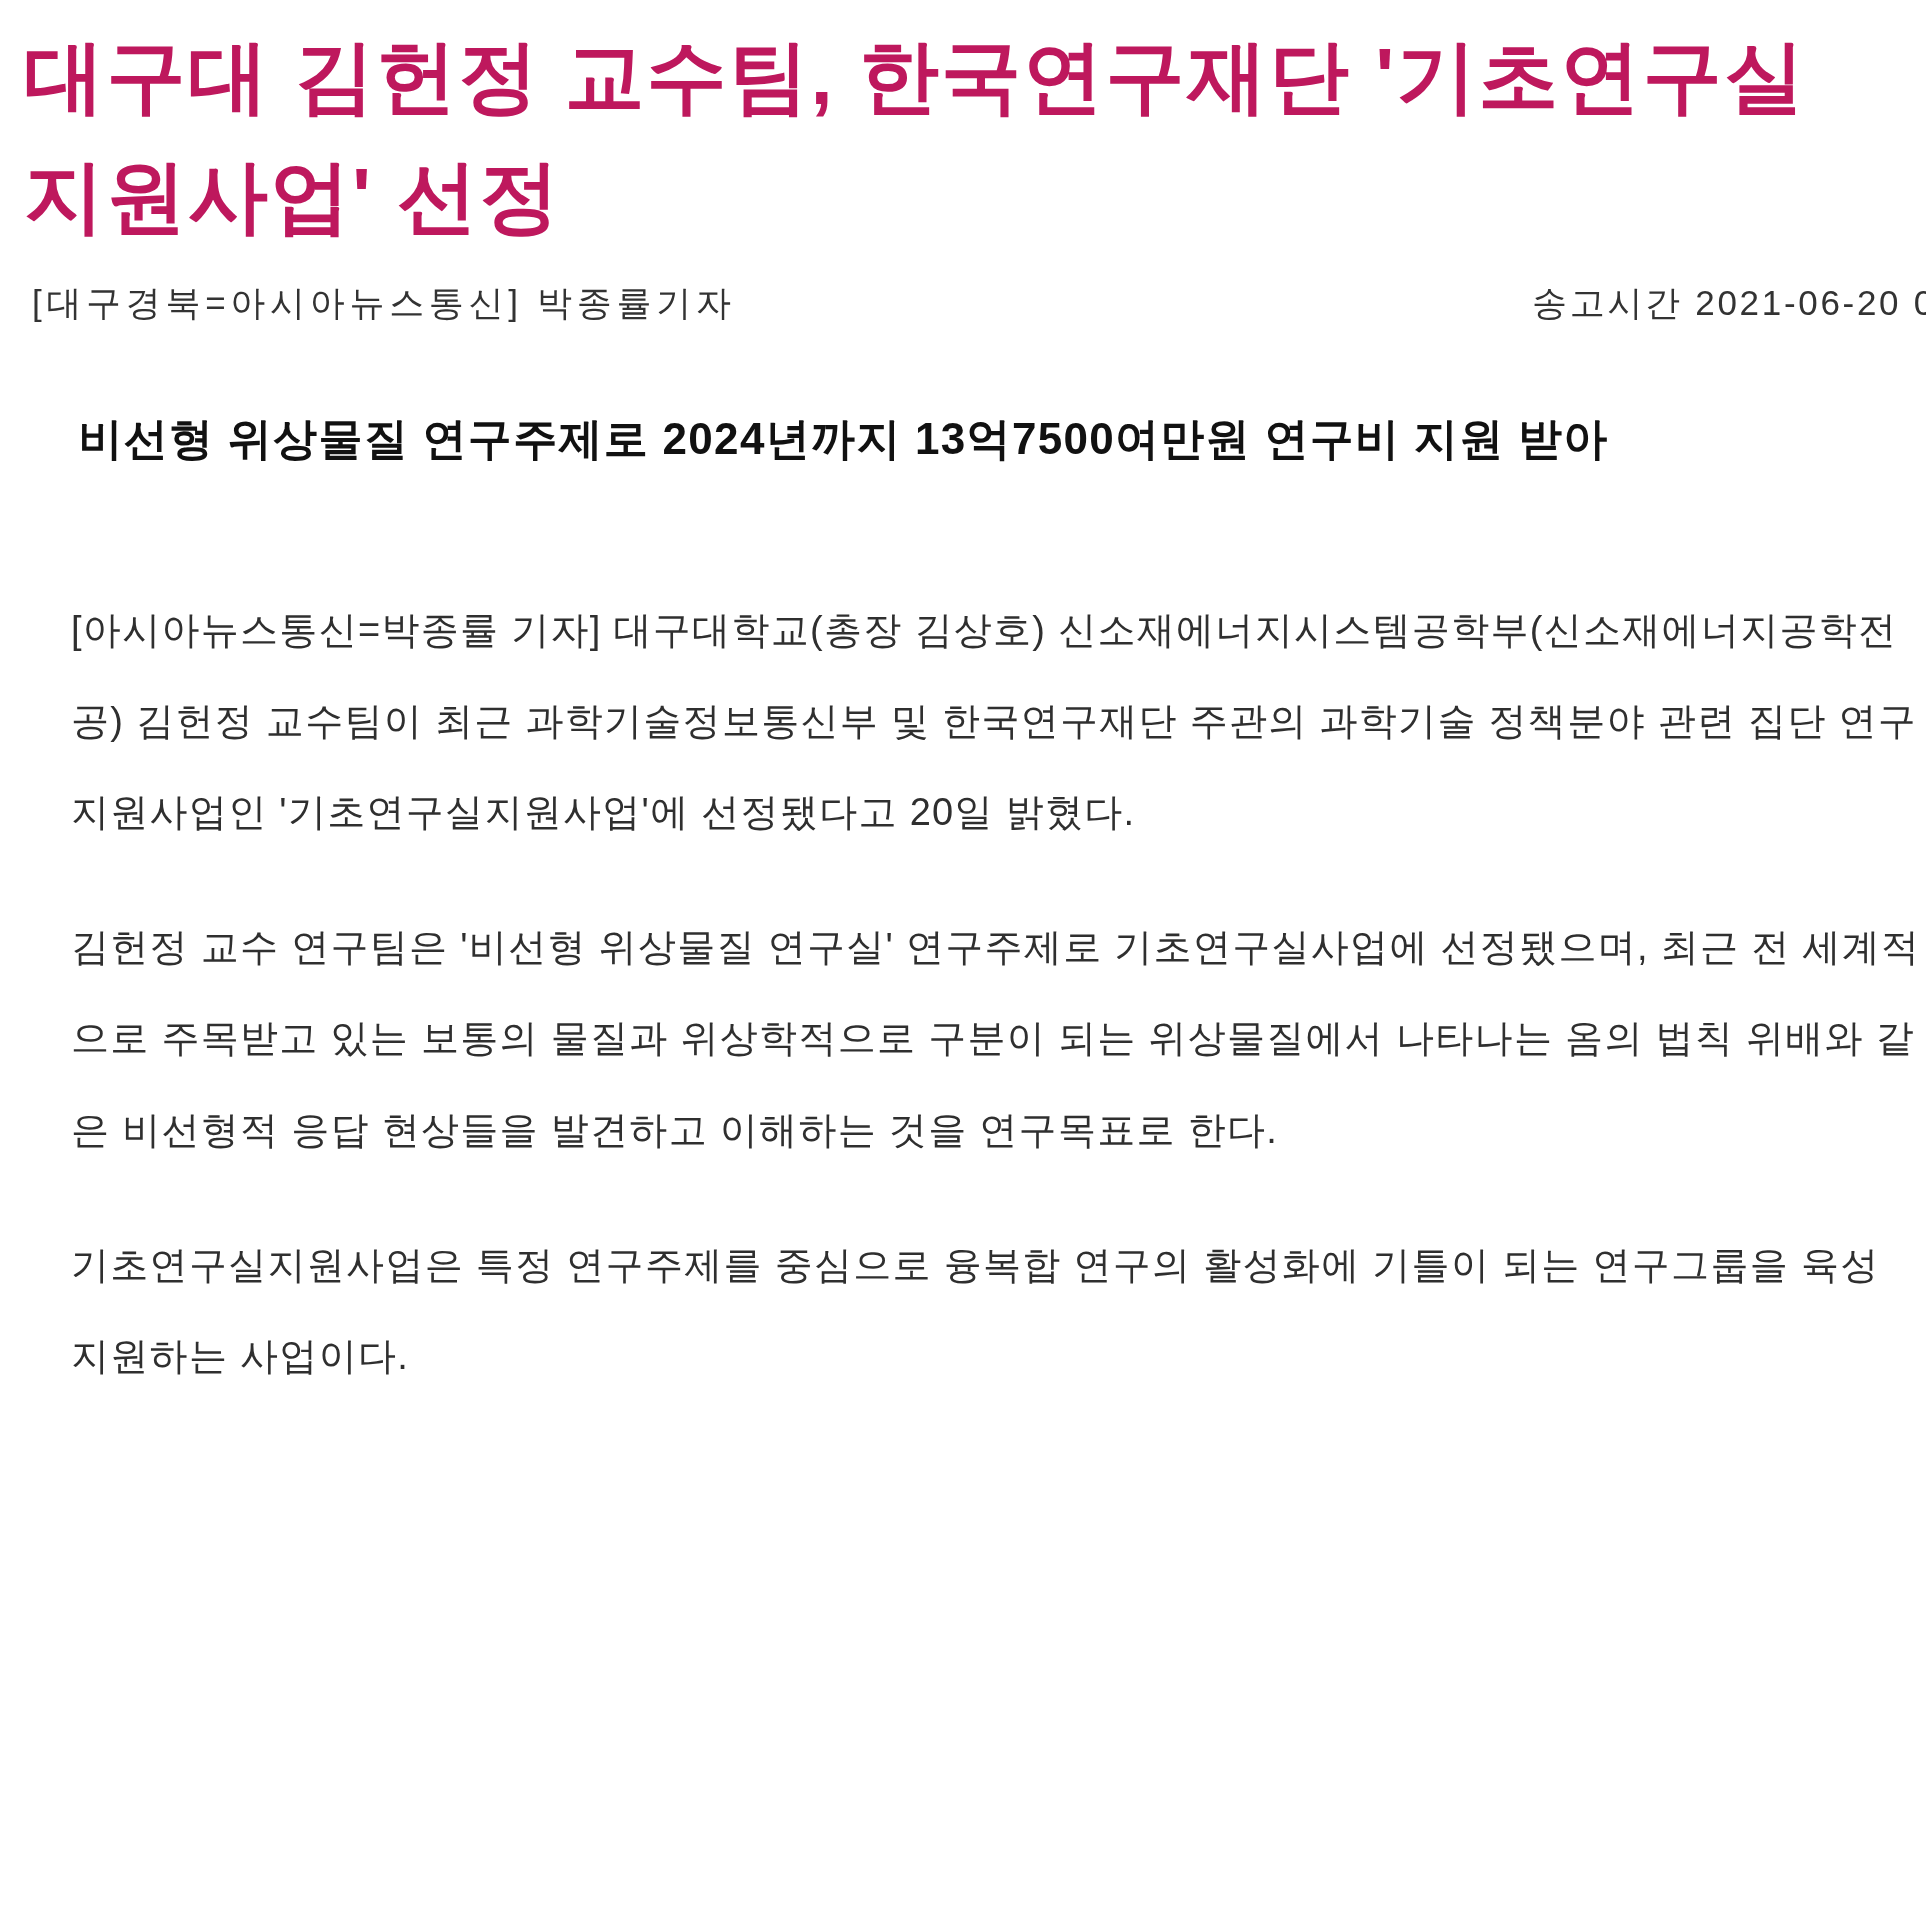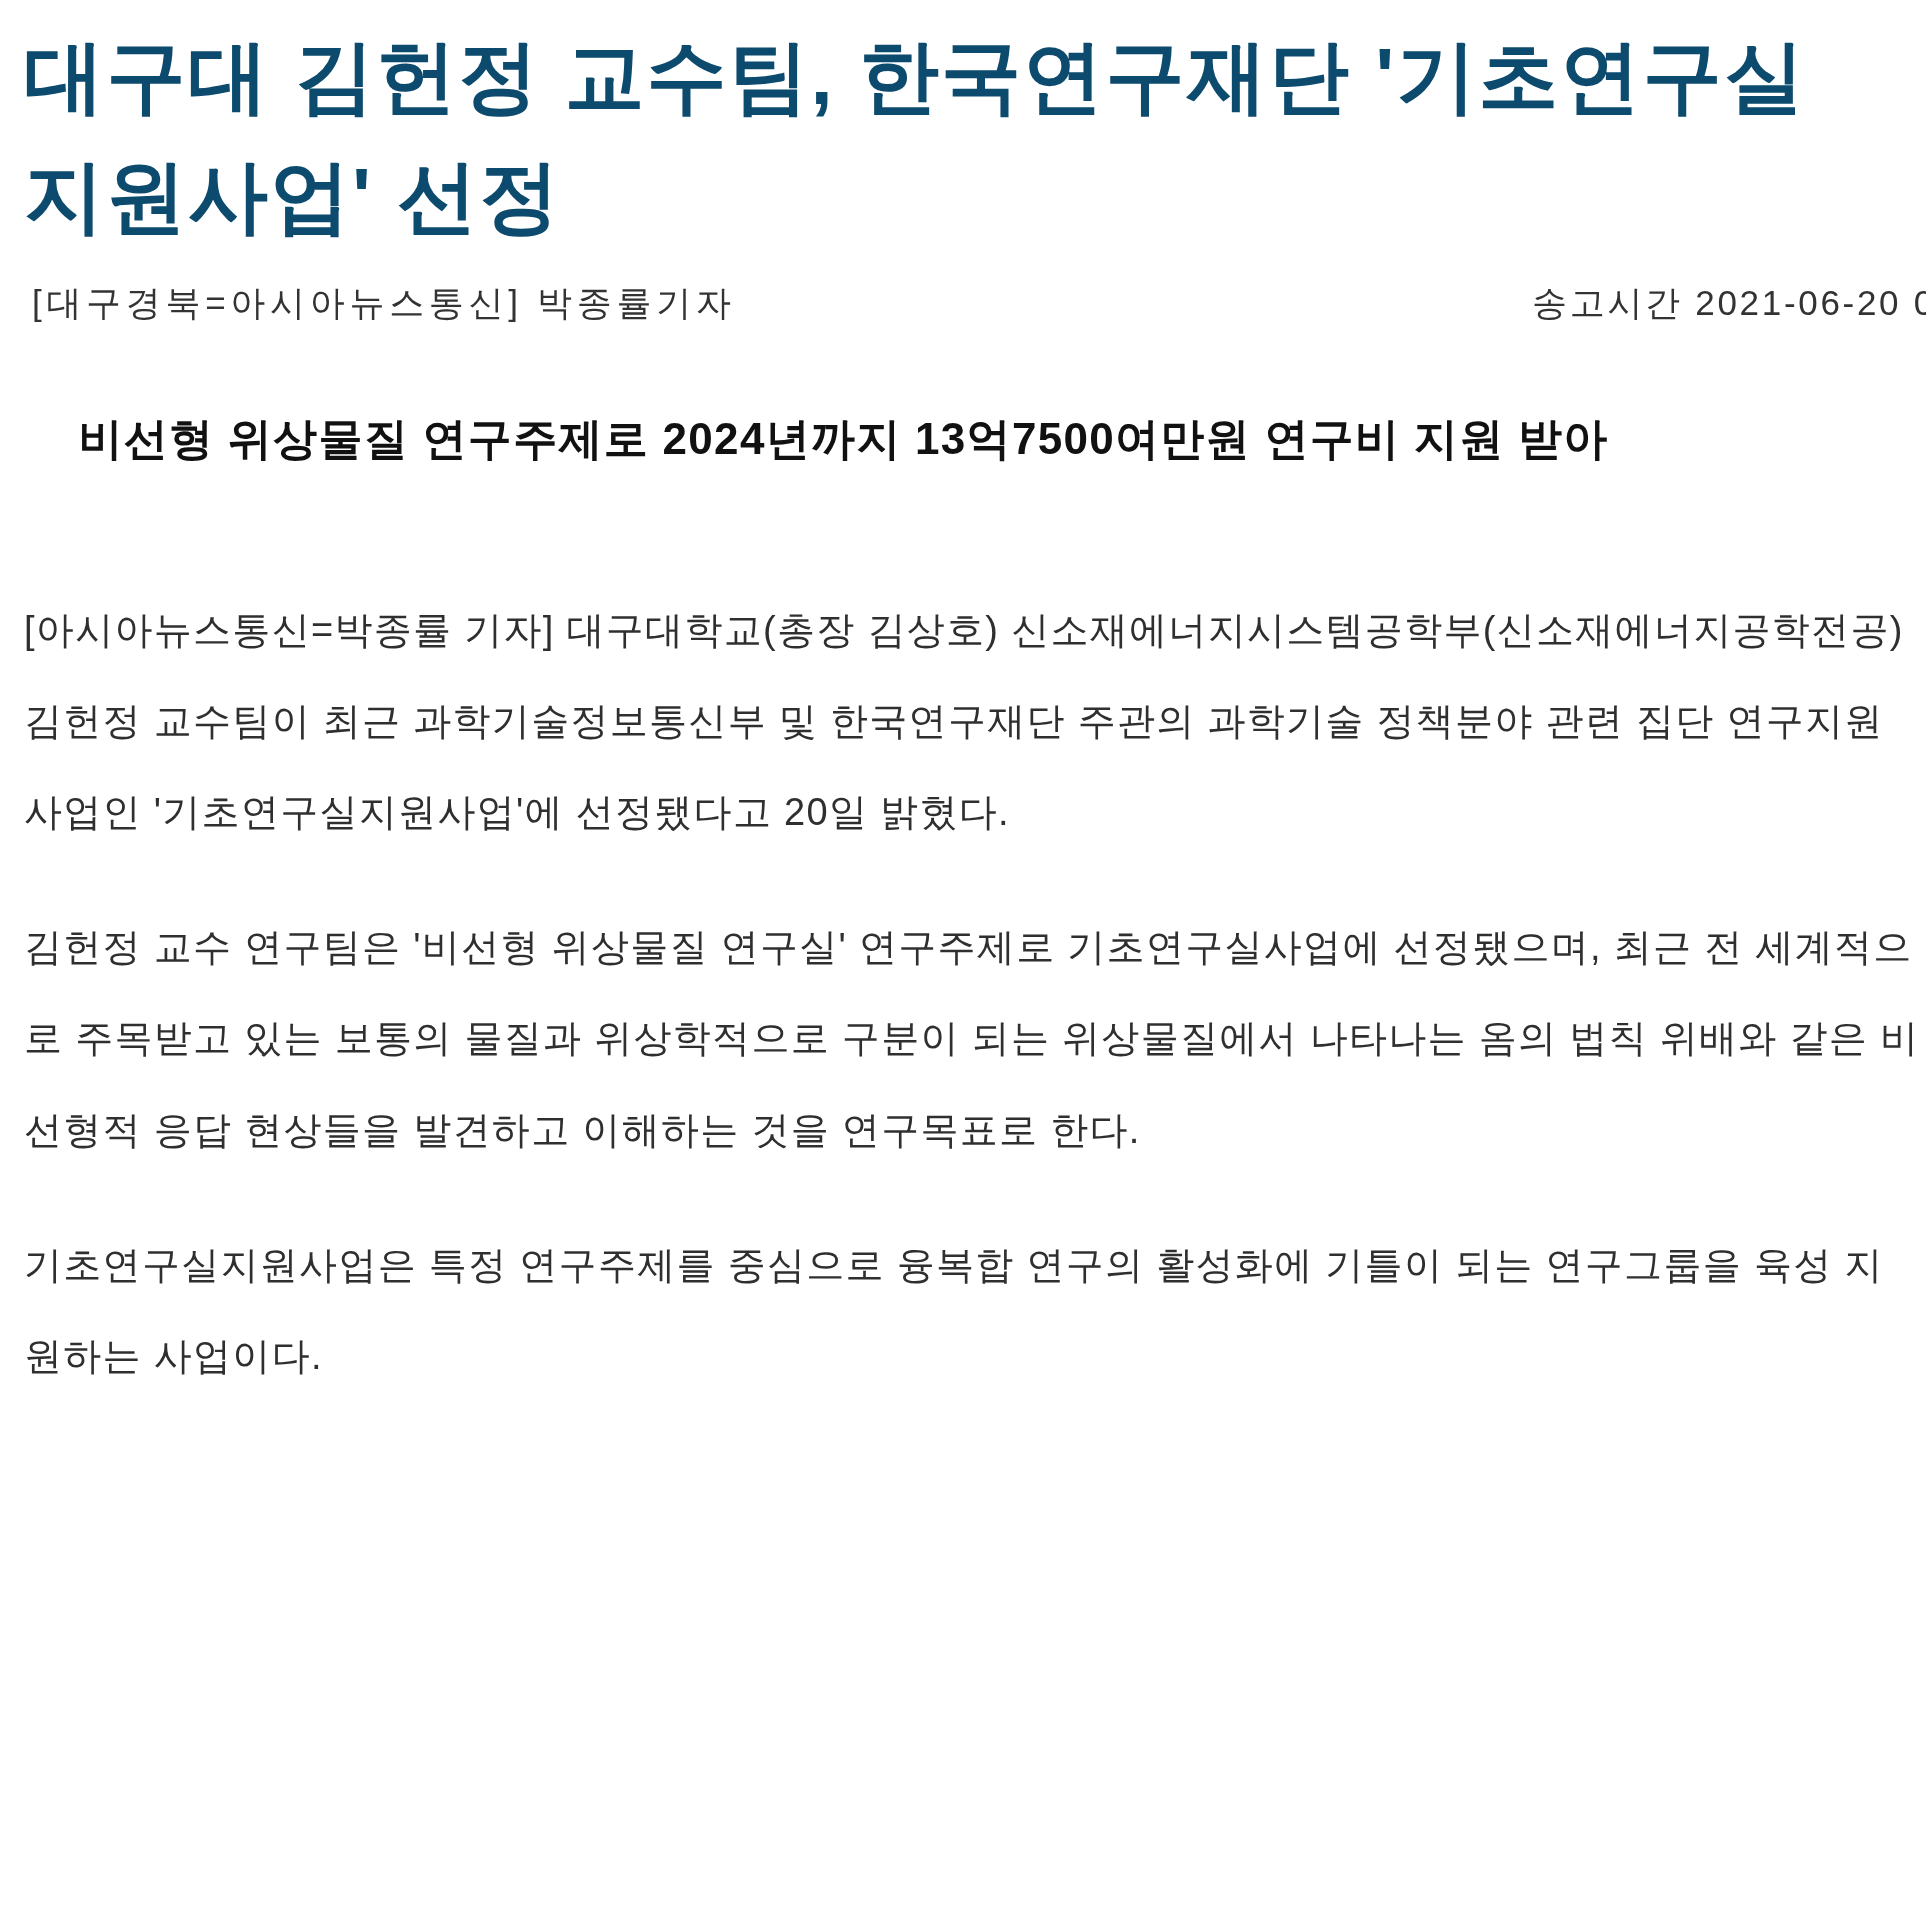--- a/index.html
+++ b/index.html
@@ -16,21 +16,21 @@
   }
   .page {
     padding: 17.4px 0 0 24px;
     width: 1902px;
   }
   
   .headline {
     margin: 0;
     font-size: 80px;
     font-weight: 700;
-    color: #0c4a6e;
+    color: #be185d;
     line-height: 1.5;
     letter-spacing: 2px;
   }
   .headline .hl-line {
     display: block;
     white-space: nowrap; 
   }
   
   .byline-row {
     position: relative;
@@ -73,20 +73,21 @@
     color: #111111;
     line-height: 1.85;
     letter-spacing: 1.3px;
     padding: 5.4px 0;
     margin: 0;
   }
   
   .article-body {
     margin-top: 100px;
     padding-right: 4px;
+    margin-left: 47px;
   }
   .article-body p {
     margin: 0 0 44px 0;
     font-size: 38px;
     line-height: 2.4;
     letter-spacing: 1.3px;
     color: #2f2f2f;
   }
 </style>
 </head>

